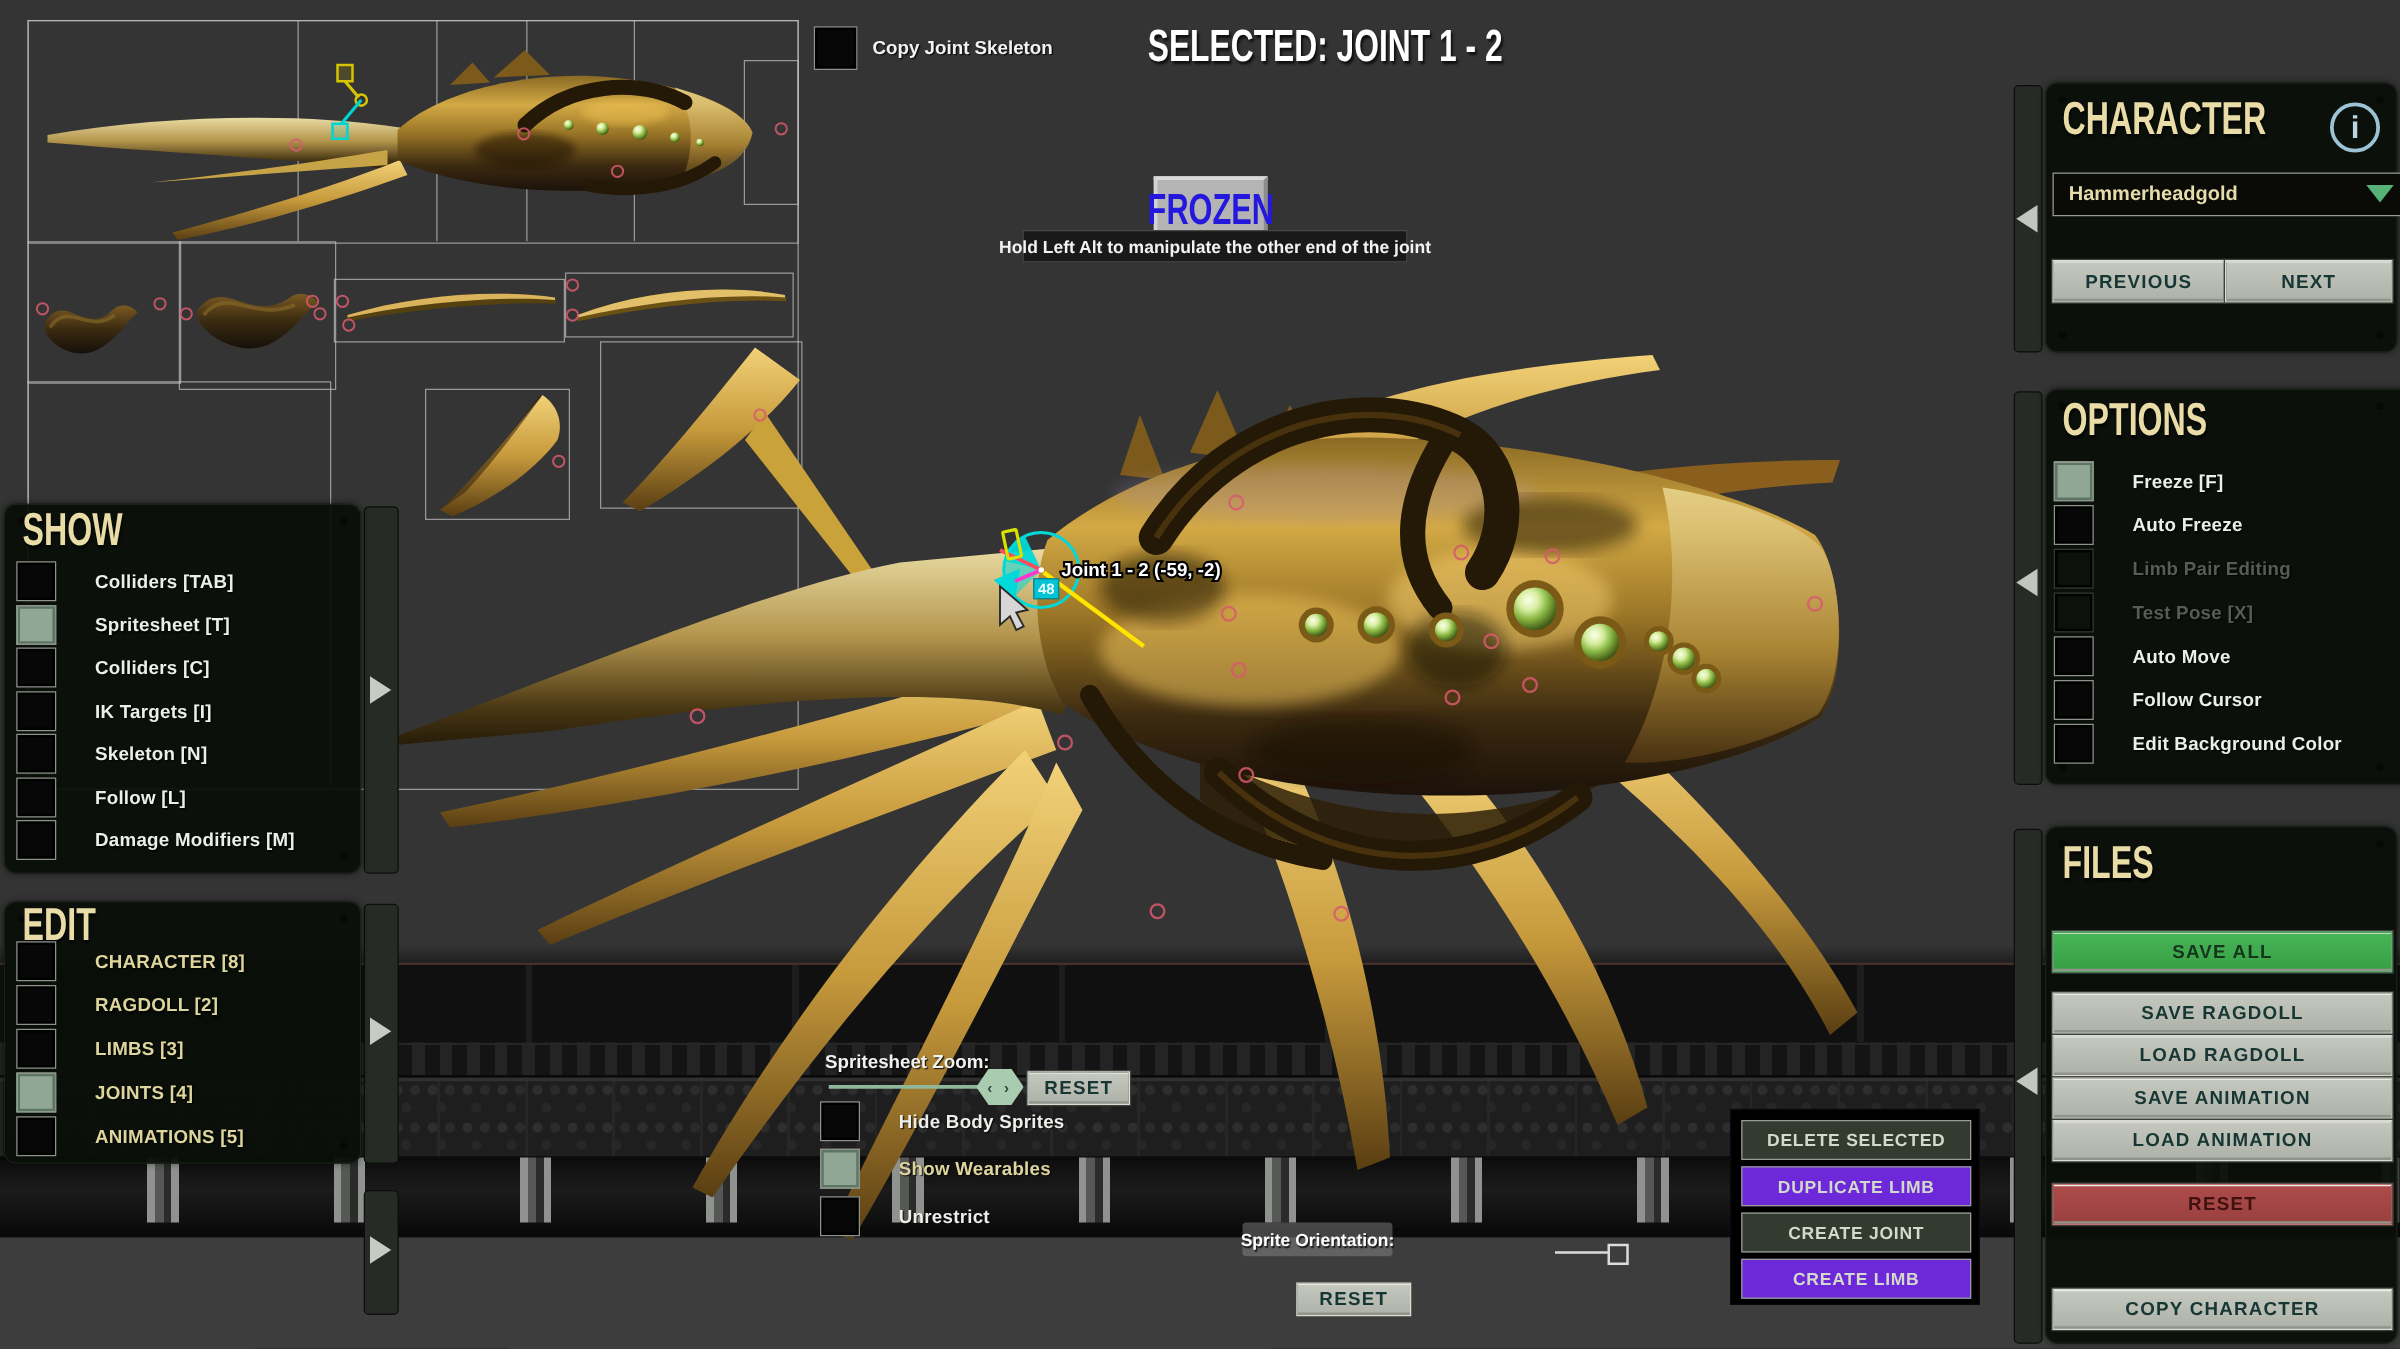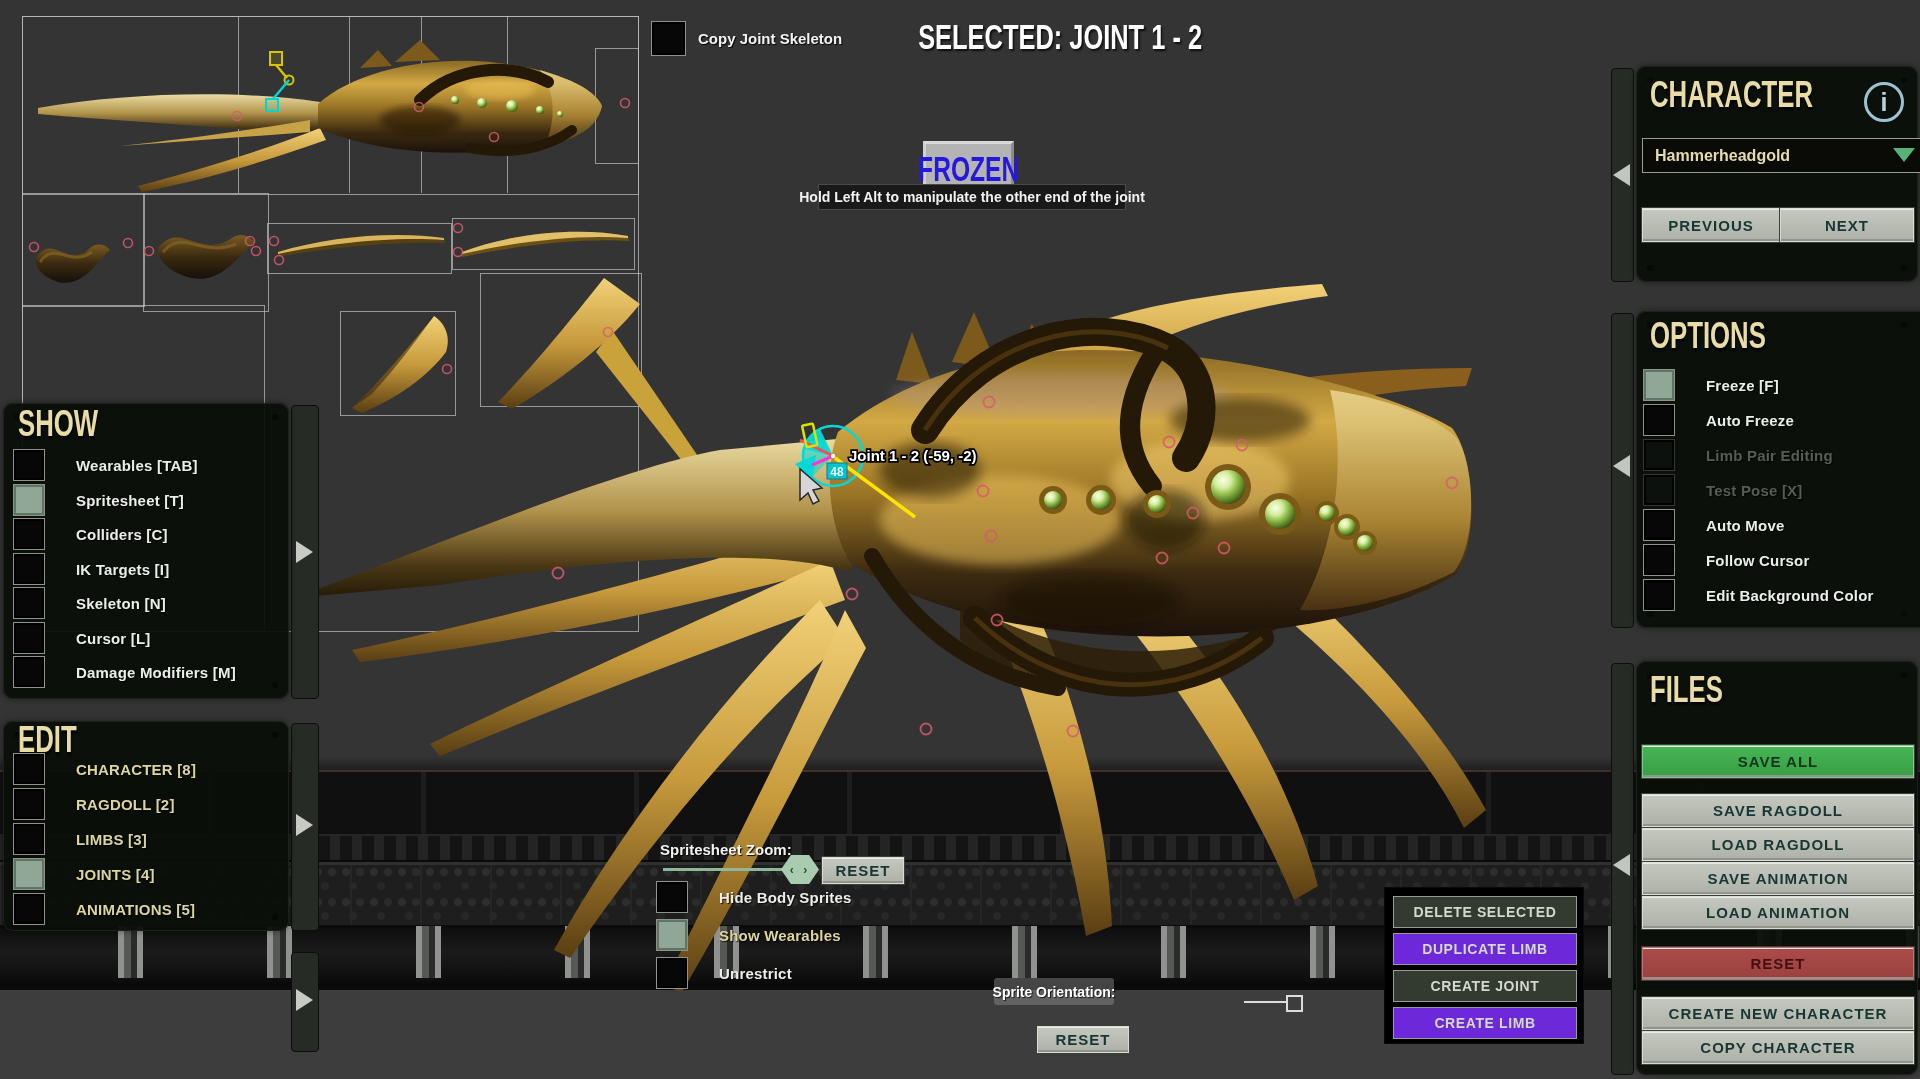--- a/index.html
+++ b/index.html
@@ -354,41 +354,41 @@
   <div class="frozen">
     <span class="cond-c">FROZEN</span>
   </div>
   <div class="tooltip">Hold Left Alt to manipulate the other end of the joint</div>
 
   <div class="panel" style="left:3px;top:403px;width:286px;height:296px">
     <i class="screws" style="--sw:258px;--sh:268px"></i>
     <div class="panel-title" style="left:15px;top:2px"><span class="cond">SHOW</span></div>
     <div class="row" style="left:10px;top:46px">
         <span class="cb"></span>
-        <span class="cb-lbl">Wearables [TAB]</span>
+        <span class="cb-lbl">Colliders [TAB]</span>
       </div>
     <div class="row" style="left:10px;top:81px">
         <span class="cb on"></span>
         <span class="cb-lbl">Spritesheet [T]</span>
       </div>
     <div class="row" style="left:10px;top:115px">
         <span class="cb"></span>
         <span class="cb-lbl">Colliders [C]</span>
       </div>
     <div class="row" style="left:10px;top:150px">
         <span class="cb"></span>
         <span class="cb-lbl">IK Targets [I]</span>
       </div>
     <div class="row" style="left:10px;top:184px">
         <span class="cb"></span>
         <span class="cb-lbl">Skeleton [N]</span>
       </div>
     <div class="row" style="left:10px;top:219px">
         <span class="cb"></span>
-        <span class="cb-lbl">Cursor [L]</span>
+        <span class="cb-lbl">Follow [L]</span>
       </div>
     <div class="row" style="left:10px;top:253px">
         <span class="cb"></span>
         <span class="cb-lbl">Damage Modifiers [M]</span>
       </div>
   </div>
   <div class="tab" style="left:291px;top:405px;width:26px;height:292px">
     <span class="arr-r" style="left:4px;top:135px"></span>
   </div>
 
@@ -482,21 +482,20 @@
   </div>
   <div class="panel" style="left:1636px;top:661px;width:282px;height:414px">
     <i class="screws" style="--sw:254px;--sh:386px"></i>
     <div class="panel-title" style="left:14px;top:10px"><span class="cond">FILES</span></div>
     <div class="btn small green" style="left:6px;top:84px;width:270px;height:31px">SAVE ALL</div>
     <div class="btn small" style="left:6px;top:133px;width:270px;height:31px">SAVE RAGDOLL</div>
     <div class="btn small" style="left:6px;top:167px;width:270px;height:31px">LOAD RAGDOLL</div>
     <div class="btn small" style="left:6px;top:201px;width:270px;height:31px">SAVE ANIMATION</div>
     <div class="btn small" style="left:6px;top:235px;width:270px;height:31px">LOAD ANIMATION</div>
     <div class="btn small red" style="left:6px;top:286px;width:270px;height:31px">RESET</div>
-    <div class="btn small" style="left:6px;top:336px;width:270px;height:31px">CREATE NEW CHARACTER</div>
     <div class="btn small" style="left:6px;top:370px;width:270px;height:31px">COPY CHARACTER</div>
   </div>
 
   <div class="limb-group">
     <div class="btn-dark bd-a" style="left:8px;top:8px;width:182px;height:30px">DELETE SELECTED</div>
     <div class="btn-dark bd-b" style="left:8px;top:45px;width:182px;height:30px">DUPLICATE LIMB</div>
     <div class="btn-dark bd-a" style="left:8px;top:82px;width:182px;height:30px">CREATE JOINT</div>
     <div class="btn-dark bd-b" style="left:8px;top:119px;width:182px;height:30px">CREATE LIMB</div>
   </div>
 

